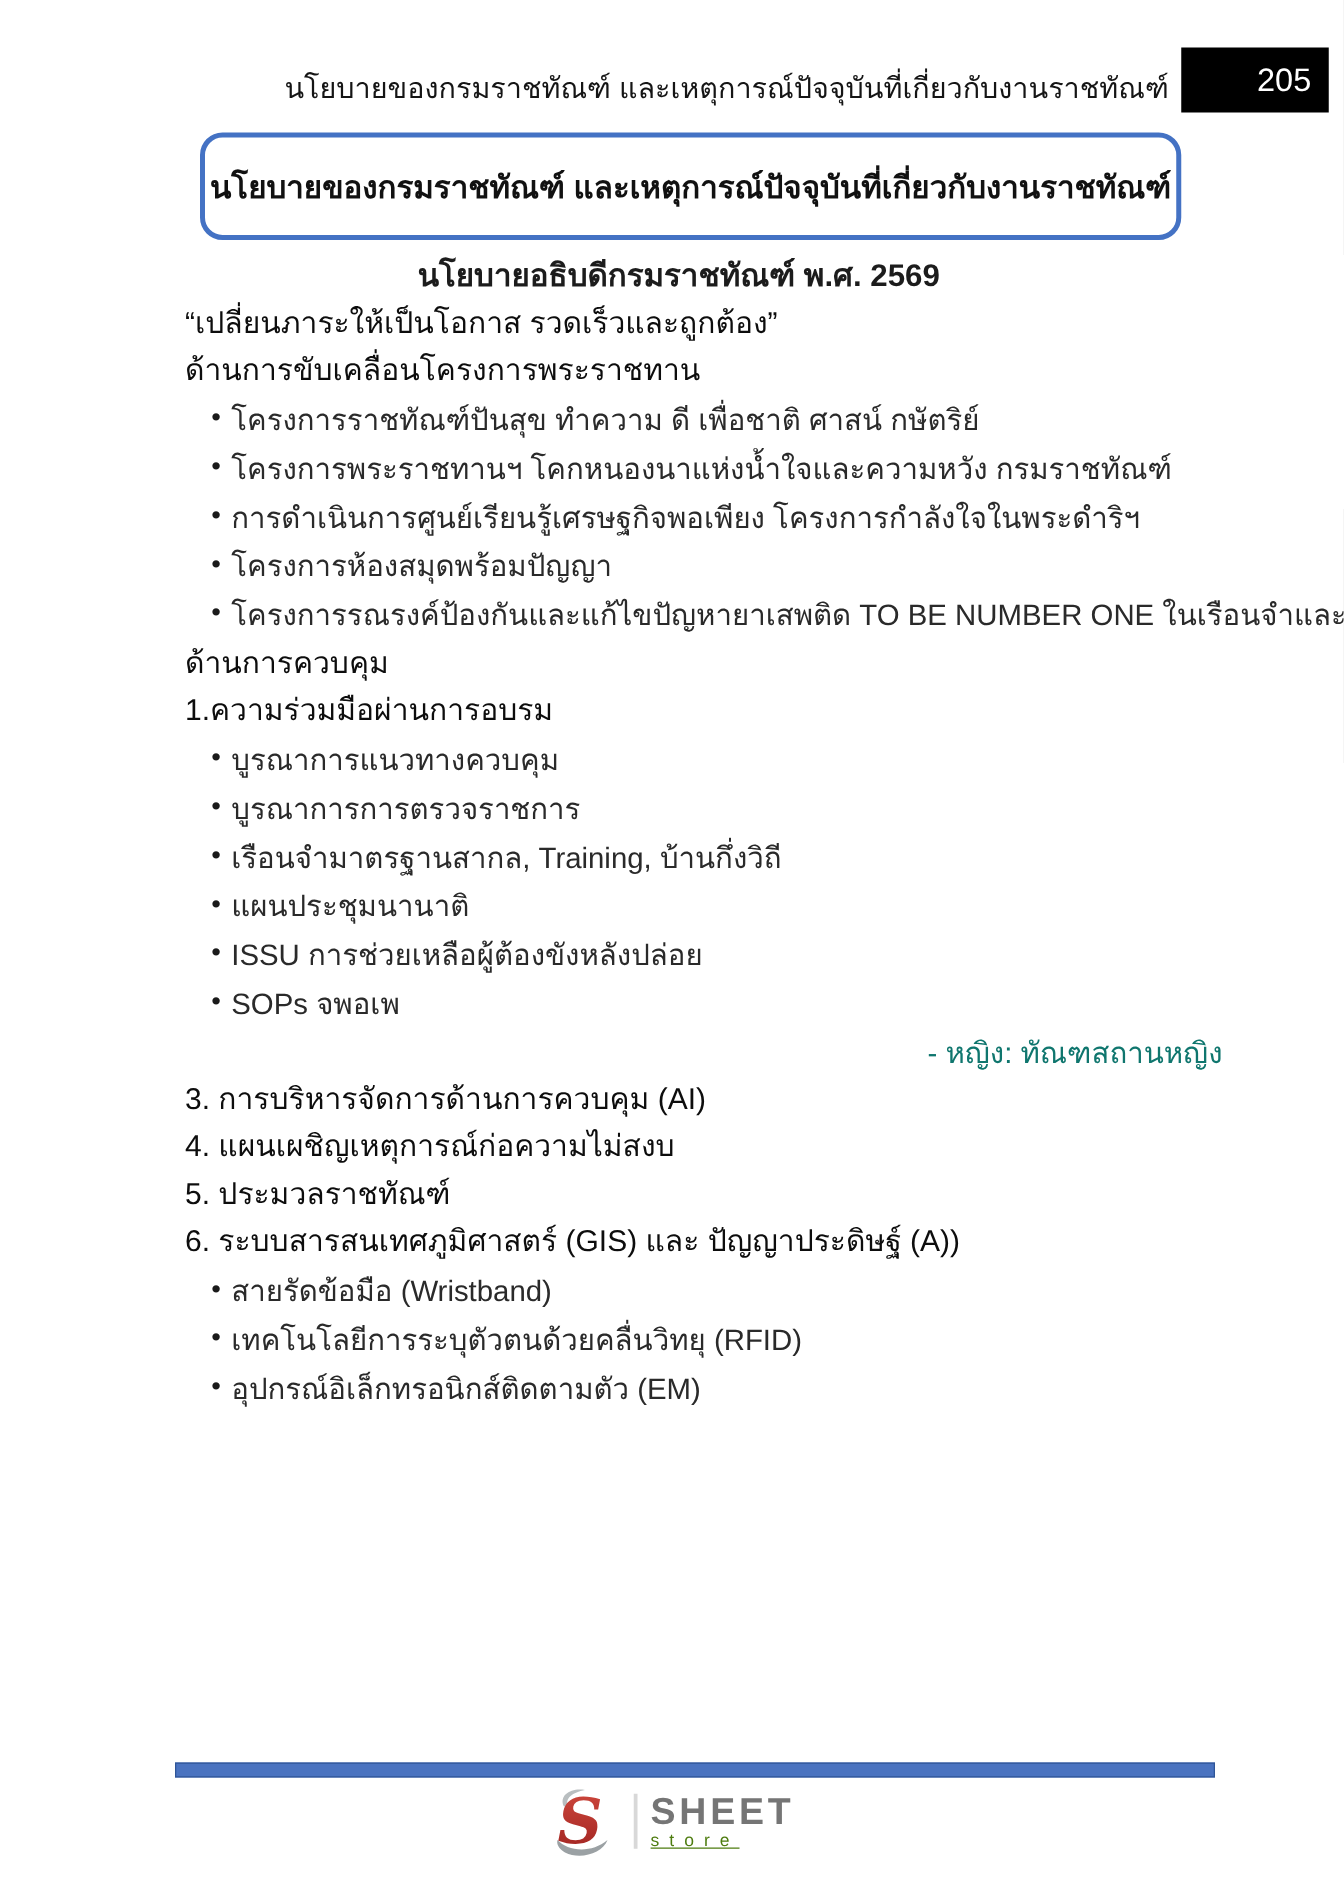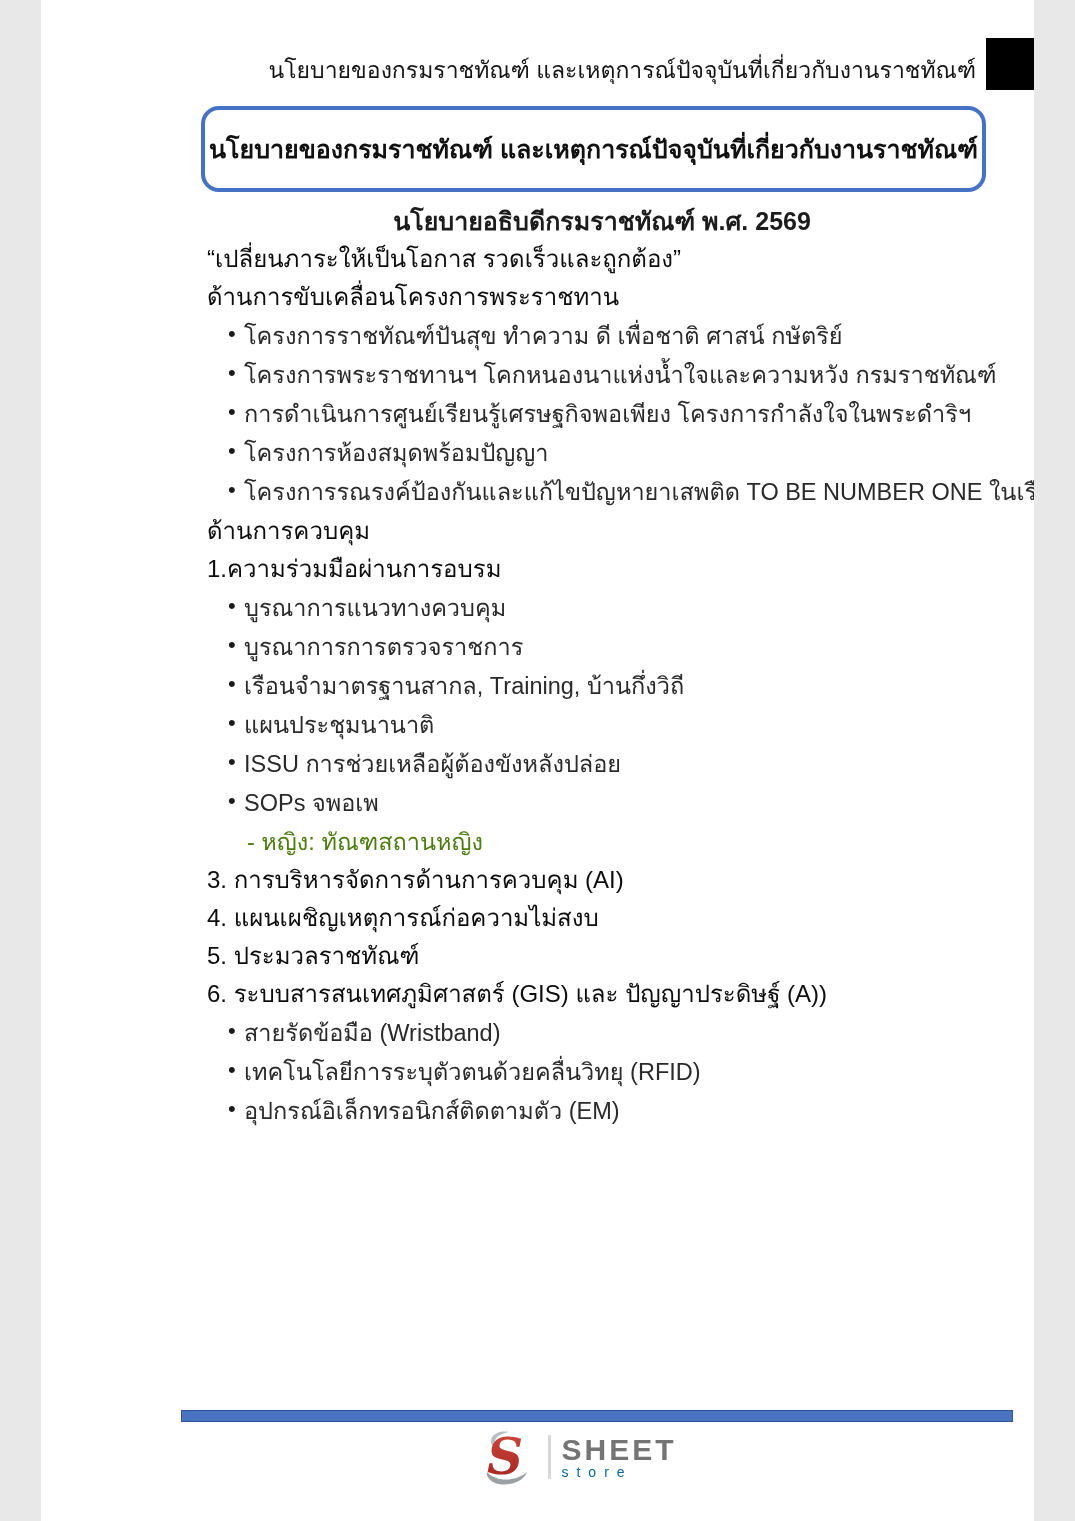--- a/index.html
+++ b/index.html
@@ -1,17 +1,17 @@
 <!DOCTYPE html>
 <html><head>
 <meta charset="utf-8">
 <style>
   html,body{margin:0;padding:0;background:#e8e8e8;}
   .page{
-    position:relative;width:993px;height:1521px;background:#ffffff;
+    position:relative;width:1075px;height:1521px;background:#ffffff;
     font-family:"Liberation Sans",sans-serif;color:#1c1c1c;overflow:hidden;
     margin:0 auto;
   }
   
   .running-head{
     position:absolute;top:52px;left:160px;width:775px;
     text-align:right;font-size:23px;color:#151515;white-space:nowrap;
   }
   .page-tab{
     position:absolute;left:945px;top:38px;width:118px;height:52px;
@@ -20,43 +20,43 @@
     font-size:26px;
   }
   
   .title-box{
     position:absolute;left:160px;top:106px;width:785px;height:86px;
     border:4px solid #4472c4;border-radius:18px;box-sizing:border-box;
     display:flex;align-items:center;justify-content:center;
   }
   .title-box .t{font-weight:bold;font-size:25px;color:#111;white-space:nowrap;}
   
-  .content{position:absolute;left:166px;top:208px;width:830px;}
+  .content{position:absolute;left:148px;top:208px;width:830px;}
   .center-head{
     width:790px;text-align:center;font-weight:bold;font-size:25px;
     line-height:26px;margin:0 0 12px;white-space:nowrap;
   }
   .line{font-size:23.5px;line-height:26px;margin:0 0 12px;white-space:nowrap;}
   .bold{font-weight:normal;font-size:24px;color:#0d0d0d;}
   .bullet{position:relative;padding-left:37px;margin:13px 0 13px;color:#2a2a2a;}
   .dot{position:absolute;left:21px;top:-2px;font-size:22px;color:#1a1a1a;}
-  .dash{margin-left:40px;color:#4d7c0f;}
+  .dash{margin-left:40px;color:#0f766e;text-align:right;}
   
   .footer-rule{
     position:absolute;left:140px;top:1410px;width:830px;height:10px;
     background:#4a73c0;border:1px solid #2f5597;
   }
   .footer-logo{
     position:absolute;left:0;top:1427px;width:1075px;height:60px;
     display:flex;align-items:center;justify-content:center;gap:10px;
   }
   .logo-divider{width:3px;height:44px;background:#d8d8d8;}
   .logo-textcol{display:flex;flex-direction:column;align-items:flex-start;}
   .brand-main{font-size:30px;font-weight:bold;color:#757575;letter-spacing:3px;line-height:30px;}
-  .brand-sub{font-size:14px;color:#0369a1;letter-spacing:8px;margin-top:-1px;}
+  .brand-sub{font-size:14px;color:#4d7c0f;letter-spacing:8px;margin-top:-1px;text-decoration:underline;}
 </style>
 </head>
 <body>
 
 <div class="page">
 
   <div class="running-head">นโยบายของกรมราชทัณฑ์ และเหตุการณ์ปัจจุบันที่เกี่ยวกับงานราชทัณฑ์</div>
 
   <div class="page-tab">
     <span>205</span>

